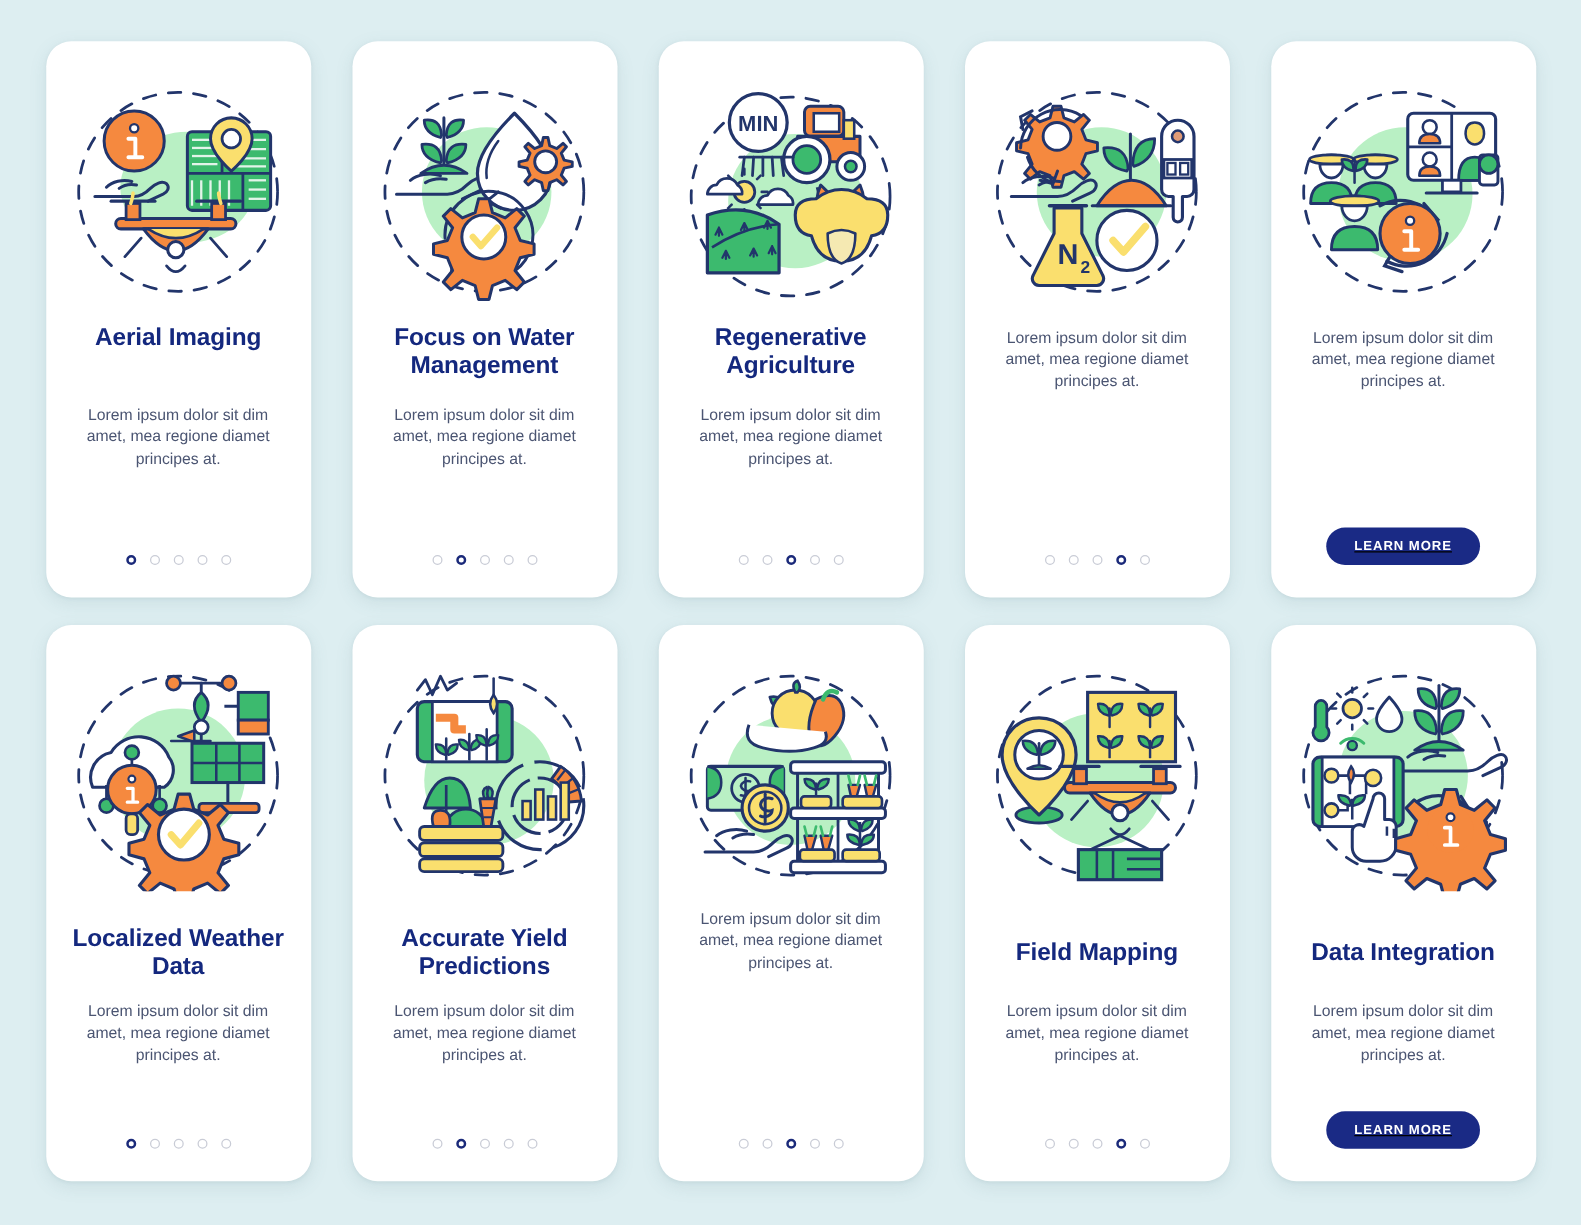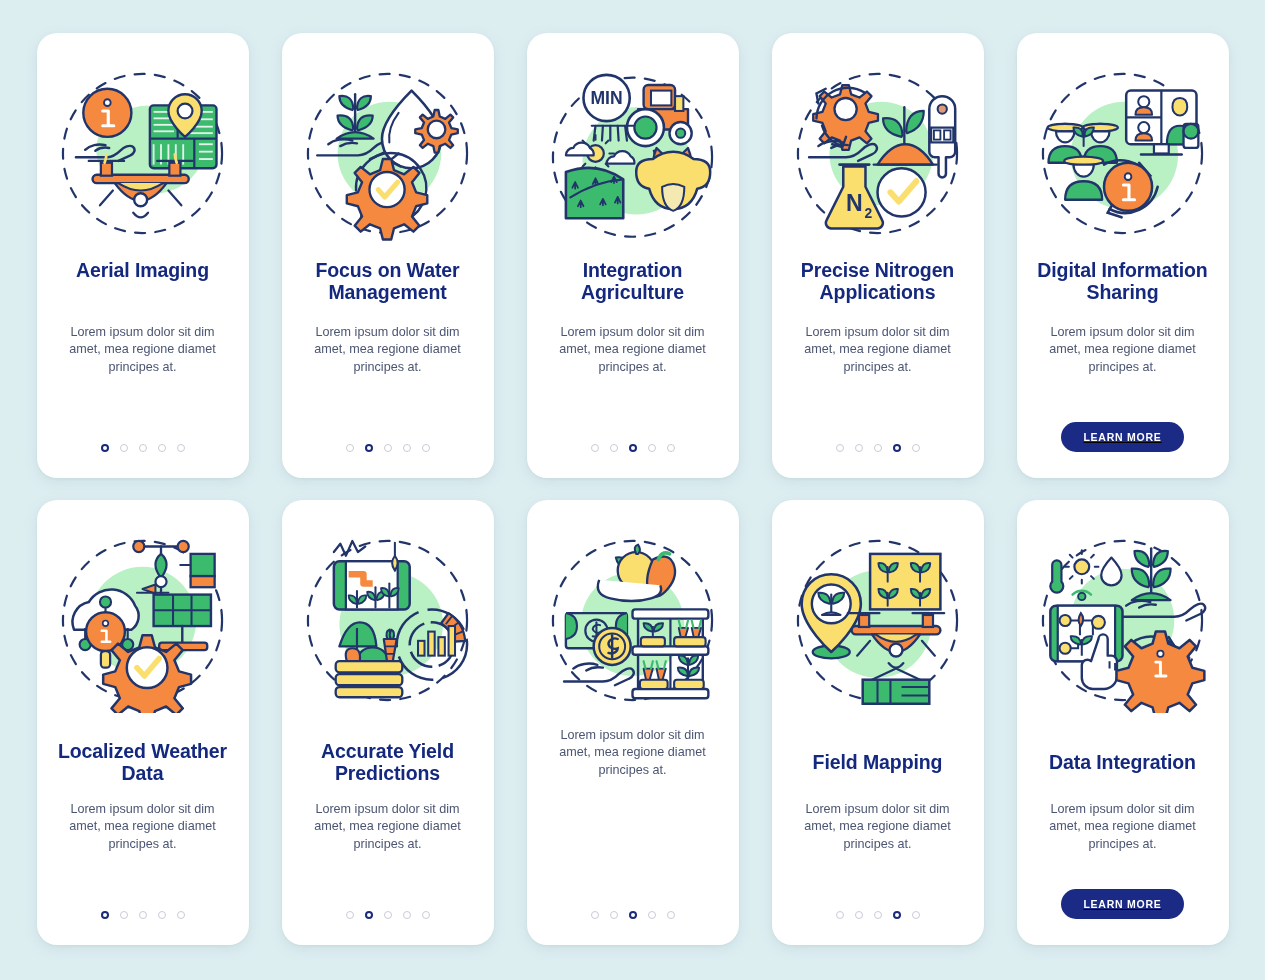--- a/index.html
+++ b/index.html
@@ -276,21 +276,21 @@
         </g>
         <g>
           <path d="M123 96 q3 16 10 24" fill="#f5893f" stroke="#22356b" stroke-width="2.5" stroke-linejoin="round"></path>
           <path d="M126 94 q-6 14 -2 26 q4 -12 8 -20z" fill="#f5893f" stroke="#22356b" stroke-width="2.5" stroke-linejoin="round"></path>
           <path d="M160 94 q6 14 2 26 q-4 -12 -8 -20z" fill="#f5893f" stroke="#22356b" stroke-width="2.5" stroke-linejoin="round"></path>
           <path d="M104 120 q0 -14 18 -14 q10 -8 22 -8 q12 0 22 8 q18 0 18 14 q0 16 -14 18 q-6 22 -26 22 q-20 0 -26 -22 q-14 -2 -14 -18z" fill="#fadf6e" stroke="#22356b" stroke-width="2.7" stroke-linejoin="round"></path>
           <path d="M132 136 q12 -6 24 0 q0 22 -12 26 q-12 -4 -12 -26z" fill="#f5e9b2" stroke="#22356b" stroke-width="2.2" stroke-linejoin="round"></path>
         </g>
       </svg>
     </div>
-    <div class="title">Integration Agriculture</div>
+    <div class="title">Regenerative Agriculture</div>
     <div class="desc">Lorem ipsum dolor sit dim amet, mea regione diamet principes at.</div>
     <div class="footer">
       <div class="dots">
         <span class="dot"></span>
         <span class="dot"></span>
         <span class="dot on"></span>
         <span class="dot"></span>
         <span class="dot"></span>
       </div>
     </div>
@@ -335,21 +335,20 @@
           <line x1="59" y1="112" x2="91" y2="112" stroke="#22356b" stroke-width="3" stroke-linecap="round"></line>
           <text x="75" y="162" font-family="Liberation Sans, sans-serif" font-size="25" font-weight="bold" fill="#22356b" text-anchor="middle">N</text>
           <text x="90" y="170" font-family="Liberation Sans, sans-serif" font-size="15" font-weight="bold" fill="#22356b" text-anchor="middle">2</text>
         </g>
         <g>
           <circle cx="126" cy="142" r="26" fill="#ffffff" stroke="#22356b" stroke-width="2.7"></circle>
           <path d="M114 142 l9 10 19-22" fill="none" stroke="#fadf6e" stroke-width="6.5" stroke-linecap="round" stroke-linejoin="round"></path>
         </g>
       </svg>
     </div>
-    <div class="title">Precise Nitrogen Applications</div>
     <div class="desc">Lorem ipsum dolor sit dim amet, mea regione diamet principes at.</div>
     <div class="footer">
       <div class="dots">
         <span class="dot"></span>
         <span class="dot"></span>
         <span class="dot"></span>
         <span class="dot on"></span>
         <span class="dot"></span>
       </div>
     </div>
@@ -402,21 +401,20 @@
           <path d="M138 136 a36 36 0 0 1 -52 24"></path>
           <path d="M92 150 l-8 14 15 5"></path>
         </g>
         <g>
           <circle cx="106" cy="136" r="26" fill="#f5893f" stroke="#22356b" stroke-width="2.7"></circle>
           <circle cx="106" cy="125" r="3.6" fill="#ffffff" stroke="#22356b" stroke-width="2"></circle>
           <path d="M101 134h6v16h4M101 150h12" fill="none" stroke="#ffffff" stroke-width="3.4" stroke-linecap="round" stroke-linejoin="round"></path>
         </g>
       </svg>
     </div>
-    <div class="title">Digital Information Sharing</div>
     <div class="desc">Lorem ipsum dolor sit dim amet, mea regione diamet principes at.</div>
     <div class="footer">
       <button class="learn-btn">LEARN MORE</button>
     </div>
   </div>
 
   <div class="card row2">
     <div class="illus">
       <svg viewBox="0 0 200 200">
         <circle cx="100" cy="100" r="86" fill="none" stroke="#22356b" stroke-width="2.4" stroke-dasharray="11 11" stroke-linecap="round"></circle>

